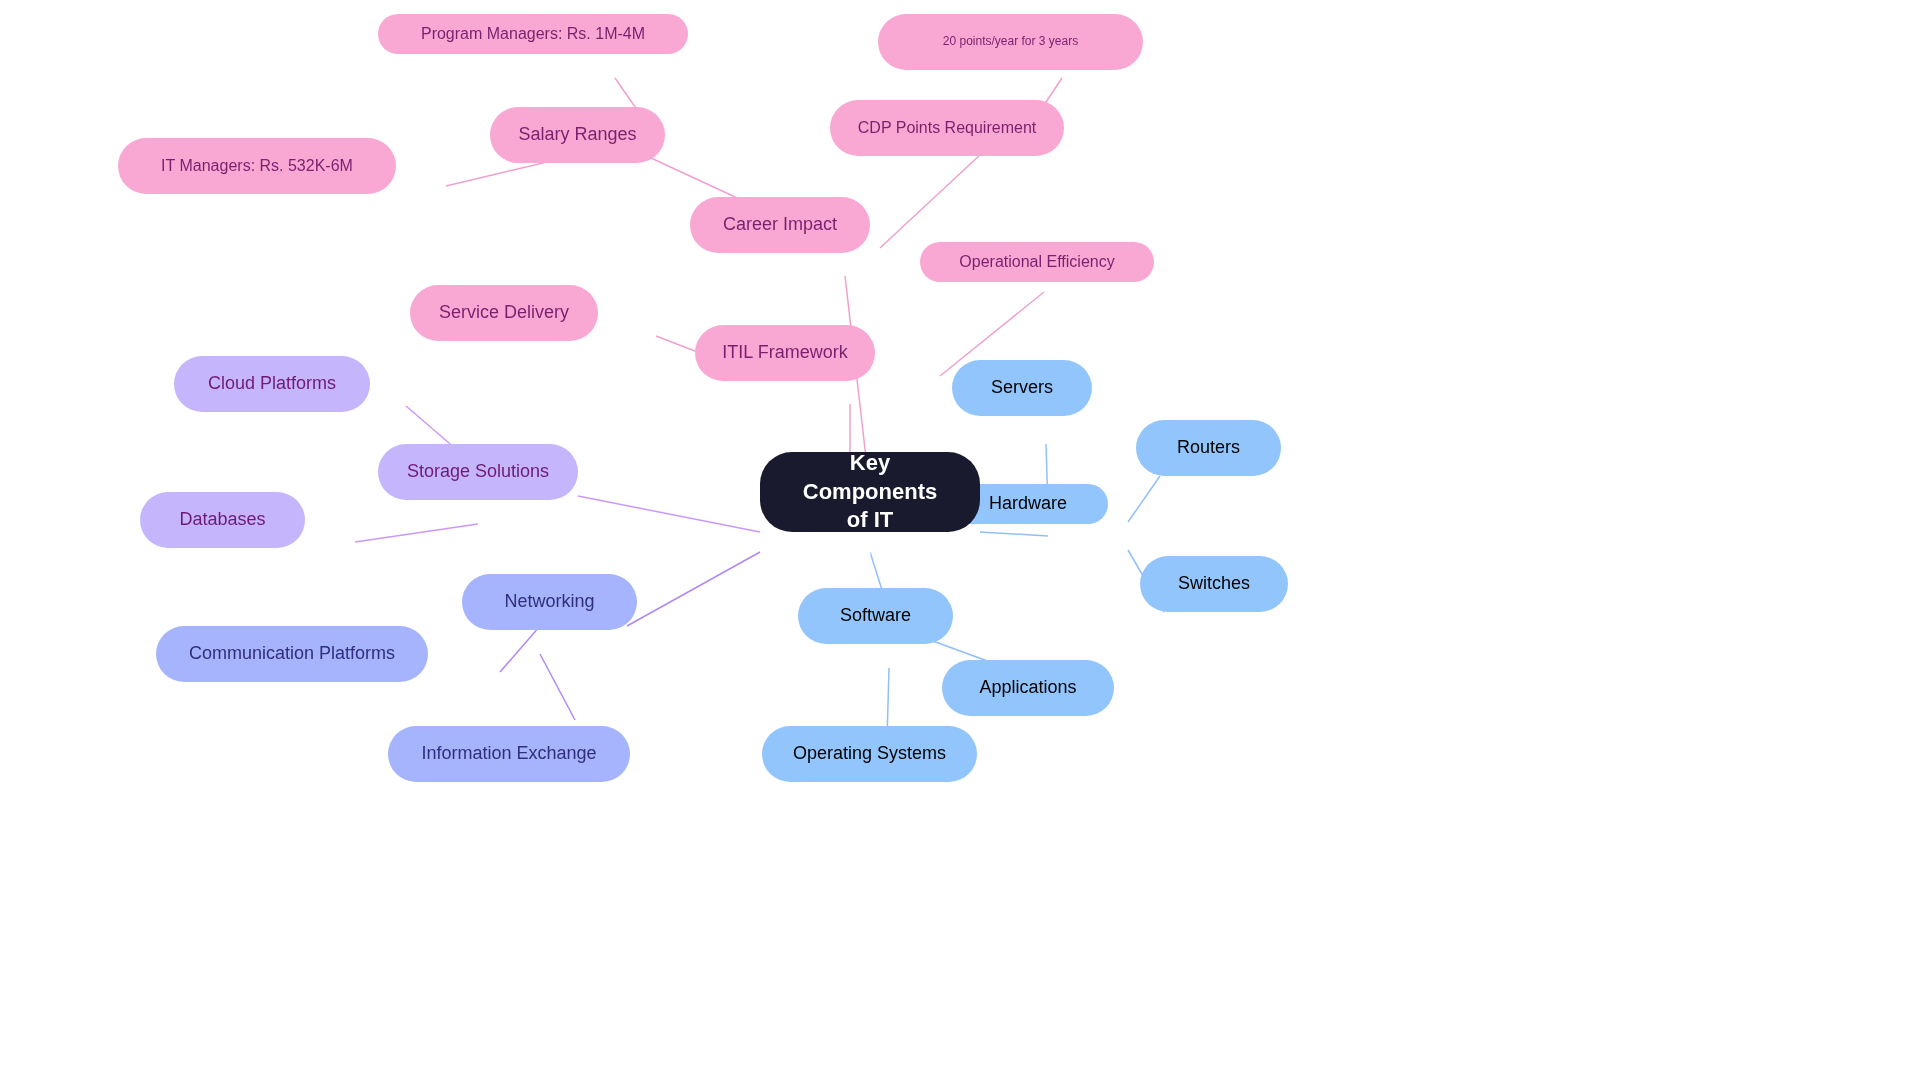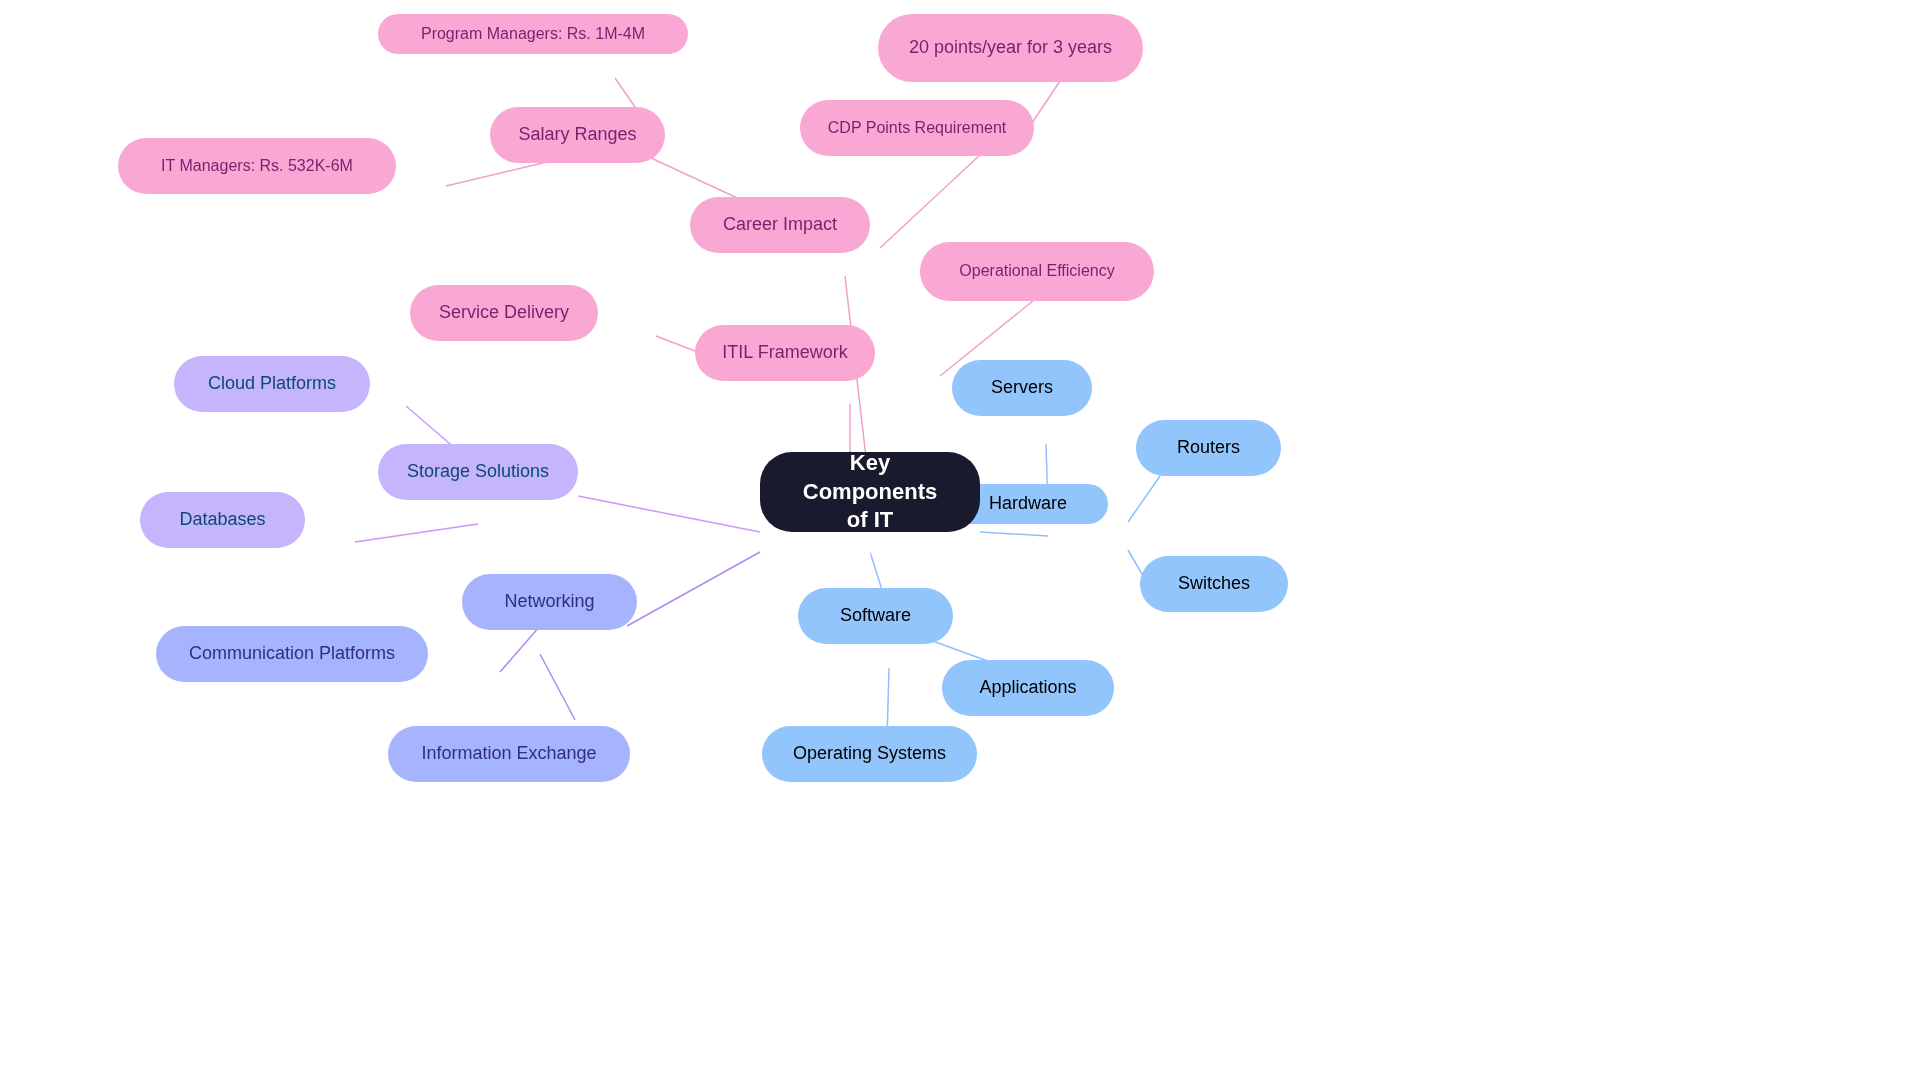--- a/index.html
+++ b/index.html
@@ -40,21 +40,21 @@
       padding: 22px 32px;
       width: 220px;
     }
     .node-pink {
       background: #f9a8d4;
       color: #7c1f6e;
       border: none;
     }
     .node-purple {
       background: #c4b5fd;
-      color: #0c4a6e;
+      color: #701a75;
       border: none;
     }
     .node-blue {
       background: #93c5fd;
       color: #000000;
       border: none;
     }
   </style>
 </head>
 <body>
@@ -123,29 +123,29 @@
 </div>
 
 <div class="node node-pink" style="left: 378px; top: 14px; width: 310px; height: 40px; font-size:16px;">
   Program Managers: Rs. 1M-4M
 </div>
 
 <div class="node node-pink" style="left: 118px; top: 138px; width: 278px; height: 56px; font-size:16px;">
   IT Managers: Rs. 532K-6M
 </div>
 
-<div class="node node-pink" style="left: 800px; top: 100px; width: 234px; height: 56px; font-size:16px;">
+<div class="node node-pink" style="left: 830px; top: 100px; width: 234px; height: 56px; font-size:16px;">
   CDP Points Requirement
 </div>
 
-<div class="node node-pink" style="left: 878px; top: 14px; width: 265px; height: 68px; font-size:18px;">
+<div class="node node-pink" style="left: 878px; top: 14px; width: 265px; height: 56px; font-size:12px;">
   20 points/year for 3 years
 </div>
 
-<div class="node node-pink" style="left: 920px; top: 242px; width: 234px; height: 59px; font-size:16px;">
+<div class="node node-pink" style="left: 920px; top: 242px; width: 234px; height: 40px; font-size:16px;">
   Operational Efficiency
 </div>
 
 <div class="node node-pink" style="left: 410px; top: 285px; width: 188px; height: 56px;">
   Service Delivery
 </div>
 
 <div class="node node-purple" style="left: 378px; top: 444px; width: 200px; height: 56px;">
   Storage Solutions
 </div>

